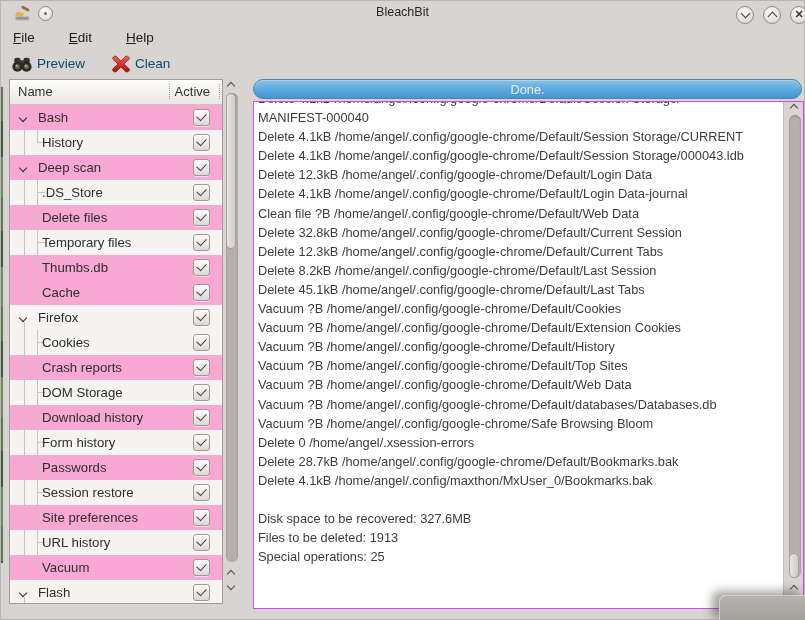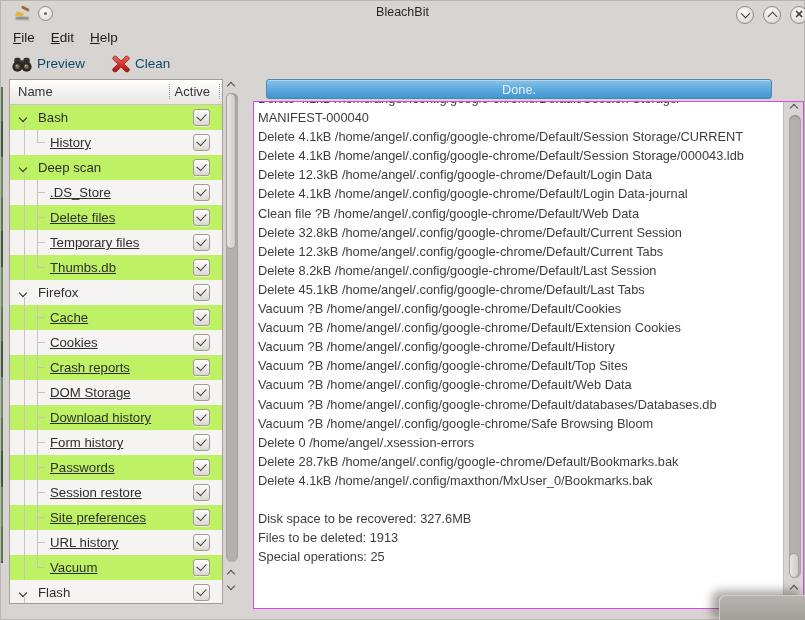--- a/index.html
+++ b/index.html
@@ -17,40 +17,40 @@
   .win-btn{position:absolute;top:5px;width:18px;height:18px;border-radius:50%;
            border:1px solid #8f8a85;background:radial-gradient(circle at 40% 30%,#fbfaf9,#d6d2ce);box-sizing:border-box;}
   .win-btn.min{left:735px}.win-btn.max{left:762px}.win-btn.close{left:789px}
   .chev{display:inline-block;width:6px;height:6px;border-right:1.7px solid #3c3c3c;border-bottom:1.7px solid #3c3c3c;}
   .chev.down{transform:rotate(45deg);}
   .chev.up{transform:rotate(-135deg);}
   .win-btn .chev{position:absolute;left:5px;}
   .win-btn.min .chev{top:3px}.win-btn.max .chev{top:6px}
   .x-glyph{position:absolute;left:0;top:1px;width:100%;text-align:center;font-size:11px;color:#3c3c3c;font-weight:bold;}
   
-  .menubar{position:absolute;left:6px;top:25px;height:23px;display:flex;gap:4px;align-items:center;}
+  .menubar{position:absolute;left:6px;top:25px;height:23px;display:flex;gap:22px;align-items:center;}
   .menu-item{font-size:13.5px;color:#1c1c1c;padding:2px 6px;}
   .menu-item u{text-decoration:underline;}
   
   .toolbar{position:absolute;left:6px;top:49px;height:27px;display:flex;gap:18px;align-items:center;}
   .tool-btn{display:flex;align-items:center;gap:4px;font-size:13.5px;color:#0c4a6e;padding:1px 4px;}
   
-  .tree-panel{position:absolute;left:8px;top:78px;width:214px;height:525px;background:#bef264;
+  .tree-panel{position:absolute;left:8px;top:78px;width:214px;height:525px;background:#f9a8d4;
               border:1px solid #a29d98;box-sizing:border-box;overflow:hidden;}
   .tree-header{position:relative;height:24px;background:linear-gradient(#fdfdfc,#eae7e4);
                border-bottom:1px solid #c8c4bf;font-size:13px;color:#333;}
   .th-name{position:absolute;left:8px;top:4px;}
   .th-active{position:absolute;right:12px;top:4px;}
   .th-sep1{position:absolute;right:52px;top:4px;height:15px;border-left:1px dotted #9a958f;}
   .th-sep2{position:absolute;right:2px;top:4px;height:15px;border-left:1px dotted #9a958f;}
   .tree-row{position:relative;height:25px;font-size:13.2px;color:#2e2e2e;}
   .tree-row.alt{background:#f5f4f2;}
   .tree-label{position:absolute;top:5px;white-space:nowrap;}
   .lv0 .tree-label{left:28px;}
-  .lv1 .tree-label{left:40px;text-decoration:underline;}
+  .lv1 .tree-label{left:32px;}
   .expander{position:absolute;left:10px;top:10px;width:5px;height:5px;
             border-right:1.4px solid #2a2a2a;border-bottom:1.4px solid #2a2a2a;transform:rotate(45deg);}
   .tl-v{position:absolute;left:14px;top:0;bottom:0;width:1px;background:#c6c2bd;}
   .tl-vb{position:absolute;left:14px;top:17px;bottom:0;width:1px;background:#c6c2bd;}
   .tl-v2{position:absolute;left:27px;top:0;height:100%;width:1px;background:#c6c2bd;}
   .tl-v2.half{height:13px;}
   .tl-h{position:absolute;left:27px;top:12px;width:8px;height:1px;background:#c6c2bd;}
   .checkbox{position:absolute;right:12px;top:4px;width:17px;height:17px;border-radius:3px;
             border:1px solid #9f9992;background:linear-gradient(#fefefe,#dbd7d3);box-sizing:border-box;
             box-shadow:0 1px 0 rgba(255,255,255,.6);}
@@ -62,24 +62,24 @@
   .sb-right{left:786px;top:100px;height:507px;}
   .sb-track{position:absolute;left:2px;top:14px;bottom:32px;width:12px;border-radius:6px;
             background:#b5b0ab;box-shadow:inset 0 1px 2px rgba(0,0,0,.25);}
   .sb-thumb{position:absolute;left:1px;width:10px;border-radius:5px;
             background:linear-gradient(90deg,#e9e6e3,#cfcbc7);border:1px solid #a5a09b;box-sizing:border-box;}
   .sb-arrow{position:absolute;left:4px;width:7px;height:7px;}
   .sb-arrow i{display:block;width:5px;height:5px;border-right:1.6px solid #4a4a4a;border-bottom:1.6px solid #4a4a4a;}
   .sb-arrow.up i{transform:rotate(-135deg);margin-top:2px;}
   .sb-arrow.dn i{transform:rotate(45deg);}
   
-  .progressbar{position:absolute;left:252px;top:78px;width:506px;height:20px;border-radius:3px;
+  .progressbar{position:absolute;left:252px;top:78px;width:549px;height:20px;border-radius:10px;
                border:1px solid #4b87b2;box-sizing:border-box;
                background:linear-gradient(#8ac2e9 0%,#5aa8dc 55%,#4496d1 100%);
-               box-shadow:inset 0 1px 0 rgba(255,255,255,.35);margin-left:13px;}
+               box-shadow:inset 0 1px 0 rgba(255,255,255,.35);}
   .progress-label{width:100%;text-align:center;font-size:12.8px;color:#e9f0f5;line-height:19px;}
   .logbox{position:absolute;left:252px;top:100px;width:551px;height:508px;background:#fff;
           border:1px solid #d946ef;box-sizing:border-box;overflow:hidden;}
   .log-content{position:absolute;left:4px;top:0;width:524px;margin-top:-13px;
                font-size:12.8px;line-height:19.1px;color:#3d3d3d;}
   .log-line{white-space:pre-wrap;min-height:19.1px;word-break:break-word;}
   .log-line .err{color:#b01c1c;}
   .log-sb-bg{position:absolute;right:0;top:0;width:19px;height:100%;background:#d8d4d1;border-left:1px solid #c2bdb8;}
   
   .desktop-sliver{position:absolute;left:0;top:86px;width:2px;height:476px;
@@ -219,33 +219,33 @@
         </div>
         <div class="tree-row lv1">
           <div class="tl-v"></div>
           <div class="tl-v2 half"></div>
           <div class="tl-h"></div>
           <div class="tree-label">Thumbs.db</div>
           <div class="checkbox">
             <div class="checkmark"></div>
           </div>
         </div>
+        <div class="tree-row lv1">
+          <div class="tl-v"></div>
+          <div class="tl-v2"></div>
+          <div class="tl-h"></div>
+          <div class="tree-label">Cache</div>
+          <div class="checkbox">
+            <div class="checkmark"></div>
+          </div>
+        </div>
         <div class="tree-row lv0 alt">
           <div class="expander"></div>
           <div class="tl-vb"></div>
           <div class="tree-label">Firefox</div>
-          <div class="checkbox">
-            <div class="checkmark"></div>
-          </div>
-        </div>
-        <div class="tree-row lv1">
-          <div class="tl-v"></div>
-          <div class="tl-v2"></div>
-          <div class="tl-h"></div>
-          <div class="tree-label">Cache</div>
           <div class="checkbox">
             <div class="checkmark"></div>
           </div>
         </div>
         <div class="tree-row lv1 alt">
           <div class="tl-v"></div>
           <div class="tl-v2"></div>
           <div class="tl-h"></div>
           <div class="tree-label">Cookies</div>
           <div class="checkbox">

